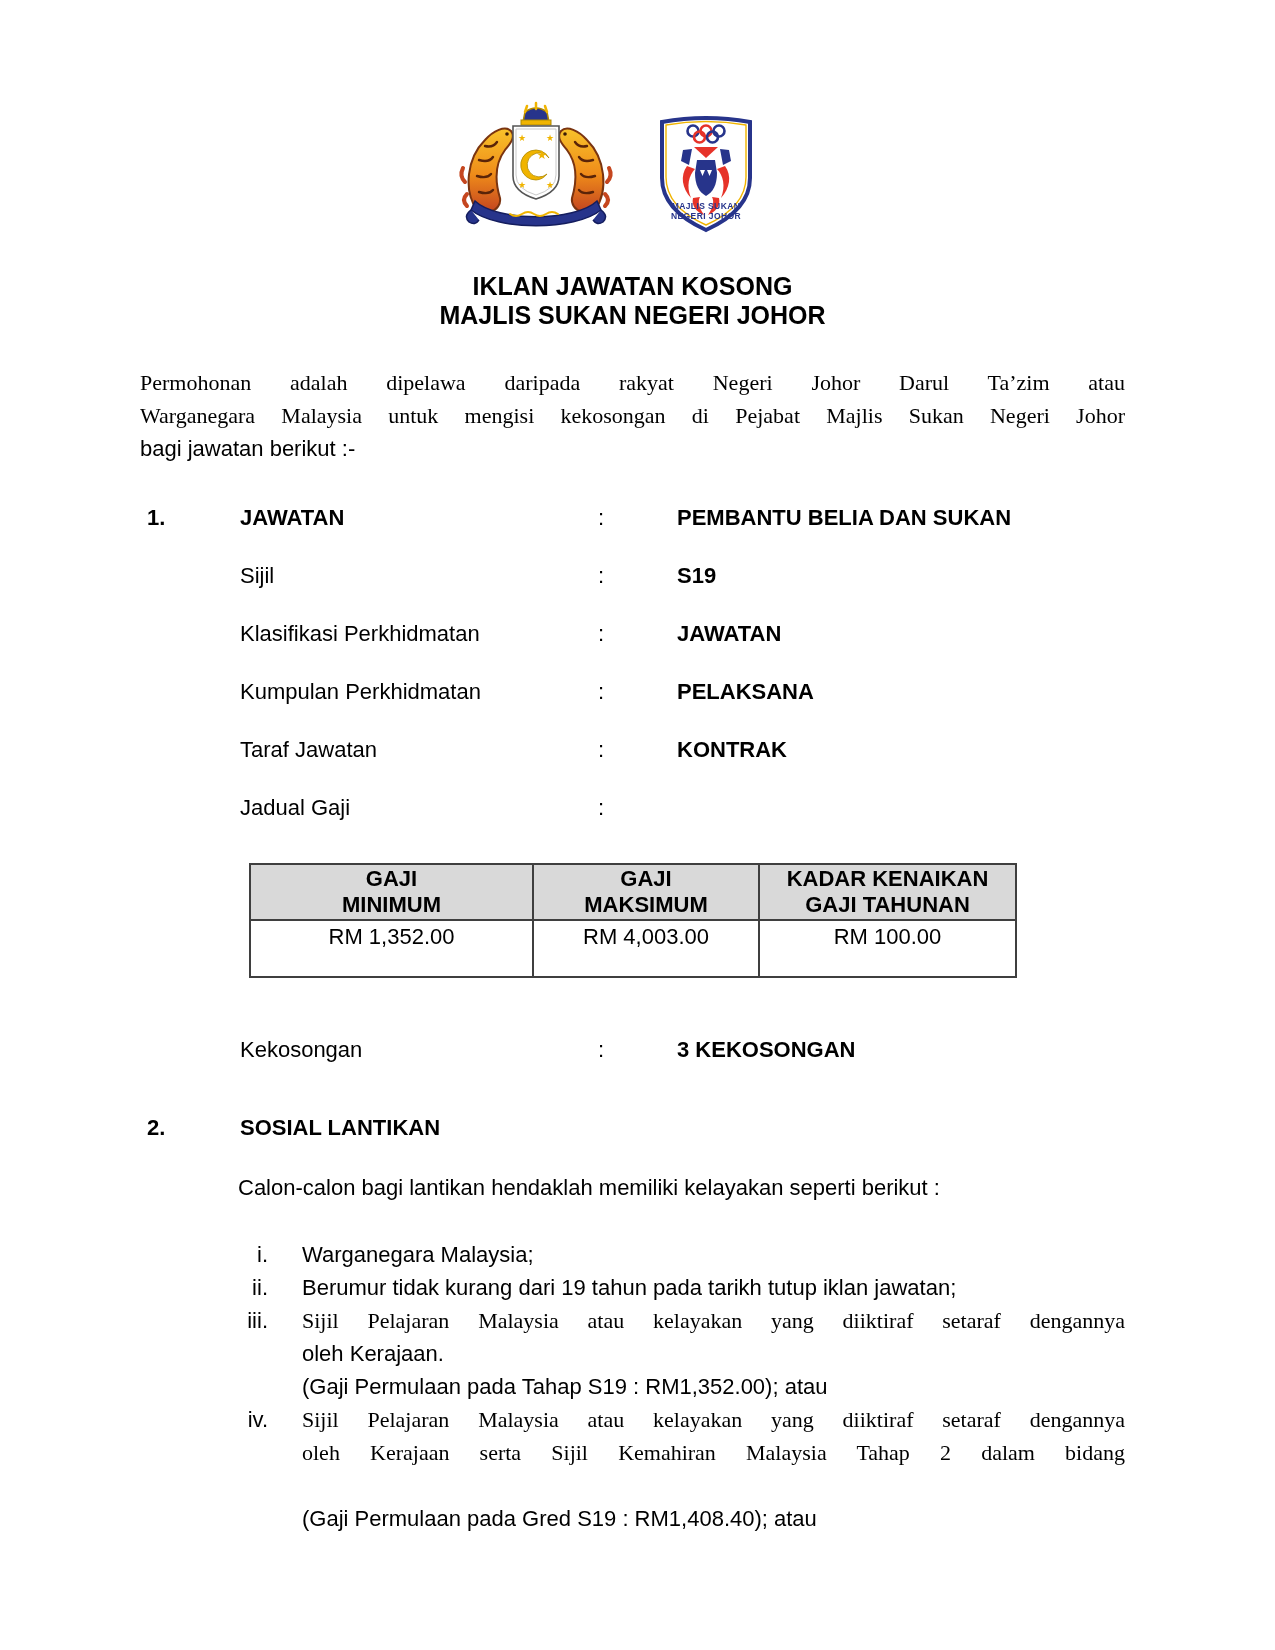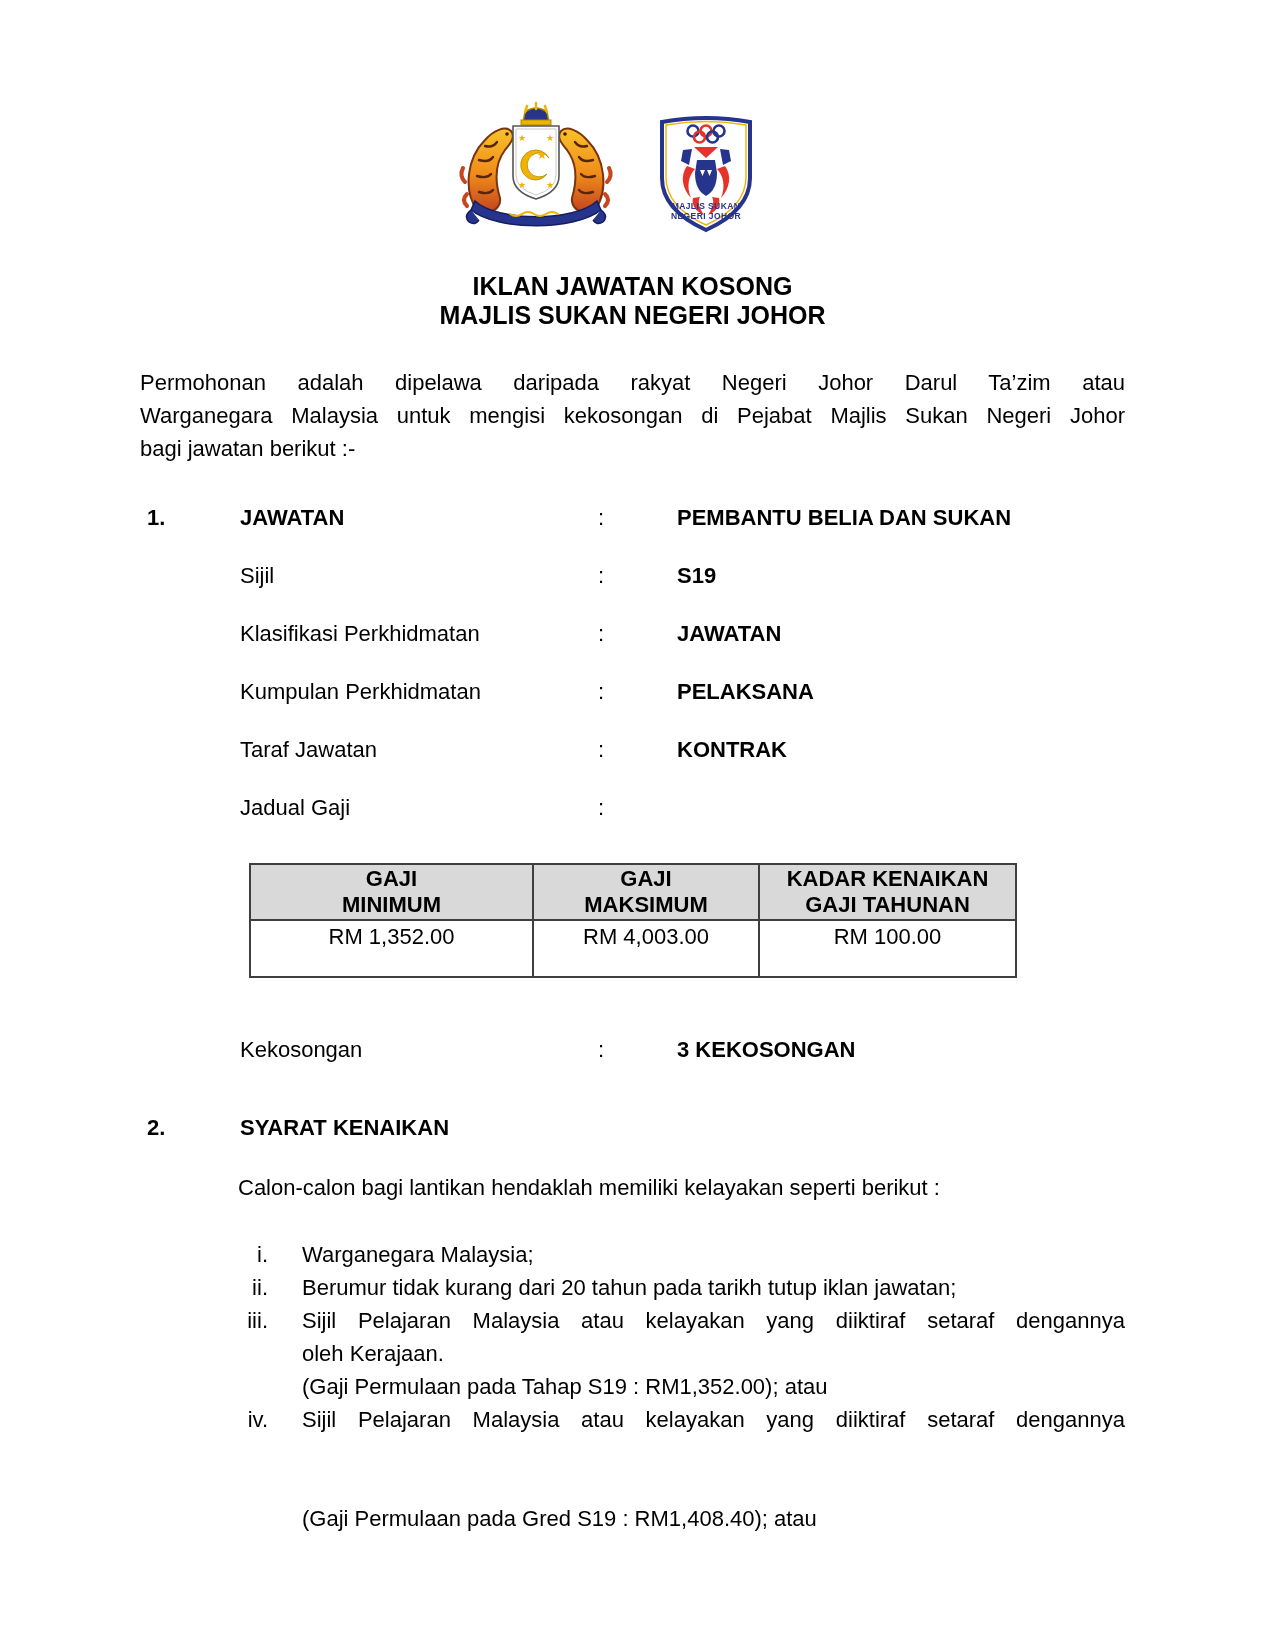--- a/index.html
+++ b/index.html
@@ -4,21 +4,21 @@
 <style>
   html,body{margin:0;padding:0;background:#888;}
   .page{
     position:relative;width:1275px;height:1650px;margin:0 auto;
     background:#ffffff;overflow:hidden;
     font-family:"Liberation Sans","DejaVu Sans",sans-serif;color:#000;
   }
   .abs{position:absolute;}
   .t{font-size:22px;line-height:27px;white-space:nowrap;}
   .b{font-weight:bold;}
-  .just{white-space:normal;text-align:justify;text-align-last:justify;}
+  .just{white-space:normal;text-align:justify;text-align-last:justify;font-family:Liberation Serif, serif;}
   .titleline{font-size:25px;line-height:29px;font-weight:bold;text-align:center;}
   .marker{text-align:right;}
   table.salary{
     position:absolute;left:249px;top:863px;width:766px;
     border-collapse:collapse;table-layout:fixed;
   }
   table.salary th{
     background:#d9d9d9;border:2px solid #3f3f3f;
     font-size:22px;font-weight:bold;line-height:26px;
     text-align:center;padding:1px 8px;margin-top:20px;
@@ -169,32 +169,33 @@
         <td>RM 100.00</td>
       </tr>
     </tbody>
   </table>
 
   <div class="abs t" style="left:240px;top:1036px">Kekosongan</div>
   <div class="abs t" style="left:598px;top:1036px">:</div>
   <div class="abs t b" style="left:677px;top:1036px">3 KEKOSONGAN</div>
 
   <div class="abs t b" style="left:147px;top:1114px">2.</div>
-  <div class="abs t b" style="left:240px;top:1114px">SYARAT KENAIKAN</div>
+  <div class="abs t b" style="left:240px;top:1114px">SOSIAL LANTIKAN</div>
 
   <div class="abs t" style="left:238px;top:1174px">Calon-calon bagi lantikan hendaklah memiliki kelayakan seperti berikut :</div>
 
   <div class="abs t marker" style="left:200px;top:1241px;width:68px">i.</div>
   <div class="abs t" style="left:302px;top:1241px">Warganegara Malaysia;</div>
 
   <div class="abs t marker" style="left:200px;top:1274px;width:68px">ii.</div>
-  <div class="abs t" style="left:302px;top:1274px">Berumur tidak kurang dari 20 tahun pada tarikh tutup iklan jawatan;</div>
+  <div class="abs t" style="left:302px;top:1274px">Berumur tidak kurang dari 19 tahun pada tarikh tutup iklan jawatan;</div>
 
   <div class="abs t marker" style="left:200px;top:1307px;width:68px">iii.</div>
   <div class="abs t just" style="left:302px;top:1307px;width:823px">Sijil Pelajaran Malaysia atau kelayakan yang diiktiraf setaraf dengannya</div>
   <div class="abs t" style="left:302px;top:1340px">oleh Kerajaan.</div>
   <div class="abs t" style="left:302px;top:1373px">(Gaji Permulaan pada Tahap S19 : RM1,352.00); atau</div>
 
   <div class="abs t marker" style="left:200px;top:1406px;width:68px">iv.</div>
   <div class="abs t just" style="left:302px;top:1406px;width:823px">Sijil Pelajaran Malaysia atau kelayakan yang diiktiraf setaraf dengannya</div>
+  <div class="abs t just" style="left:302px;top:1439px;width:823px">oleh Kerajaan serta Sijil Kemahiran Malaysia Tahap 2 dalam bidang</div>
   <div class="abs t" style="left:302px;top:1505px">(Gaji Permulaan pada Gred S19 : RM1,408.40); atau</div>
 
 </div>
 
 </body></html>

